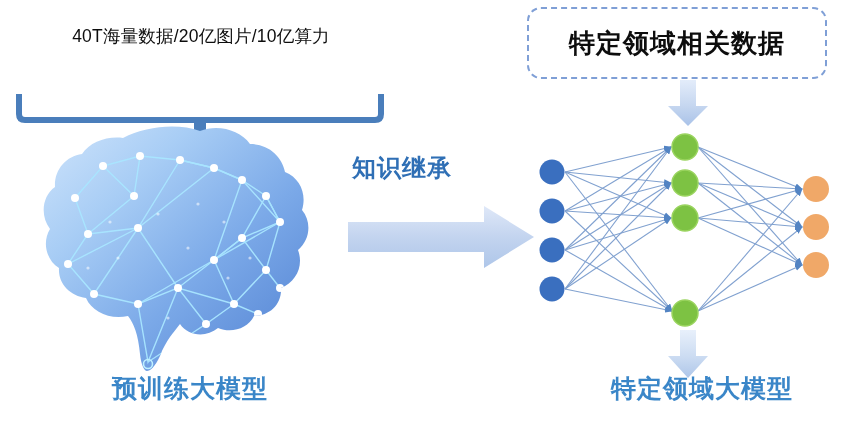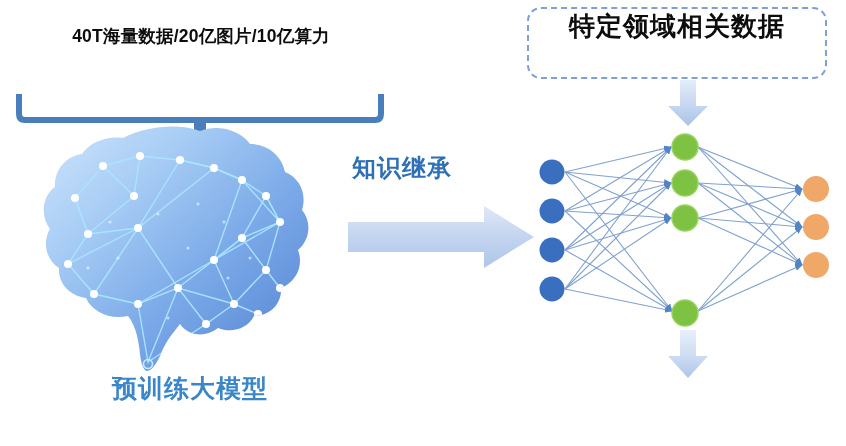--- a/index.html
+++ b/index.html
@@ -13,21 +13,21 @@
   #stage{position:absolute;left:0;top:0;width:846px;height:446px;}
   .abs{position:absolute;}
 
   
   #left-caption{
     left:16px;top:24px;width:370px;
     text-align:center;
     color:#0d0d0d;
     font-size:17.5px;
     line-height:1.45;
-    font-weight:700;
+    font-weight:400;
     letter-spacing:.2px;
     white-space:nowrap;
   }
   #left-caption .ln{display:block;}
   #left-caption .ln2{font-size:17px;}
 
   
   #bracket{left:14px;top:88px;width:372px;height:44px;}
 
   
@@ -47,21 +47,21 @@
     letter-spacing:1px;
   }
   #inherit-arrow{left:348px;top:204px;width:186px;height:66px;}
 
   
   #domain-box{
     left:527px;top:7px;width:300px;height:72px;
     border:2px dashed #7f9fd6;
     border-radius:14px;
     box-sizing:border-box;
-    display:flex;justify-content:center;
+    display:flex;align-items:center;justify-content:center;
   }
   #domain-box .txt{
     font-size:26px;font-weight:700;color:#0d0d0d;
     letter-spacing:1px;white-space:nowrap;
   }
 
   
   #finetune-label{
     left:718px;top:86px;width:128px;
     font-size:23px;font-weight:700;color:#2f6fb5;
@@ -291,14 +291,15 @@
     <defs>
       <linearGradient id="darrGrad2" x1="0" y1="0" x2="0" y2="1">
         <stop offset="0%" stop-color="#e8f0fb"></stop>
         <stop offset="55%" stop-color="#ccdcf2"></stop>
         <stop offset="100%" stop-color="#aec6e9"></stop>
       </linearGradient>
     </defs>
     <path d="M12,0 L28,0 L28,26 L40,26 L20,48 L0,26 L12,26 Z" fill="url(#darrGrad2)"></path>
   </svg>
 
+  <div class="abs" id="domain-model-label">特定领域大模型</div>
 
 </div>
 
 </body></html>

